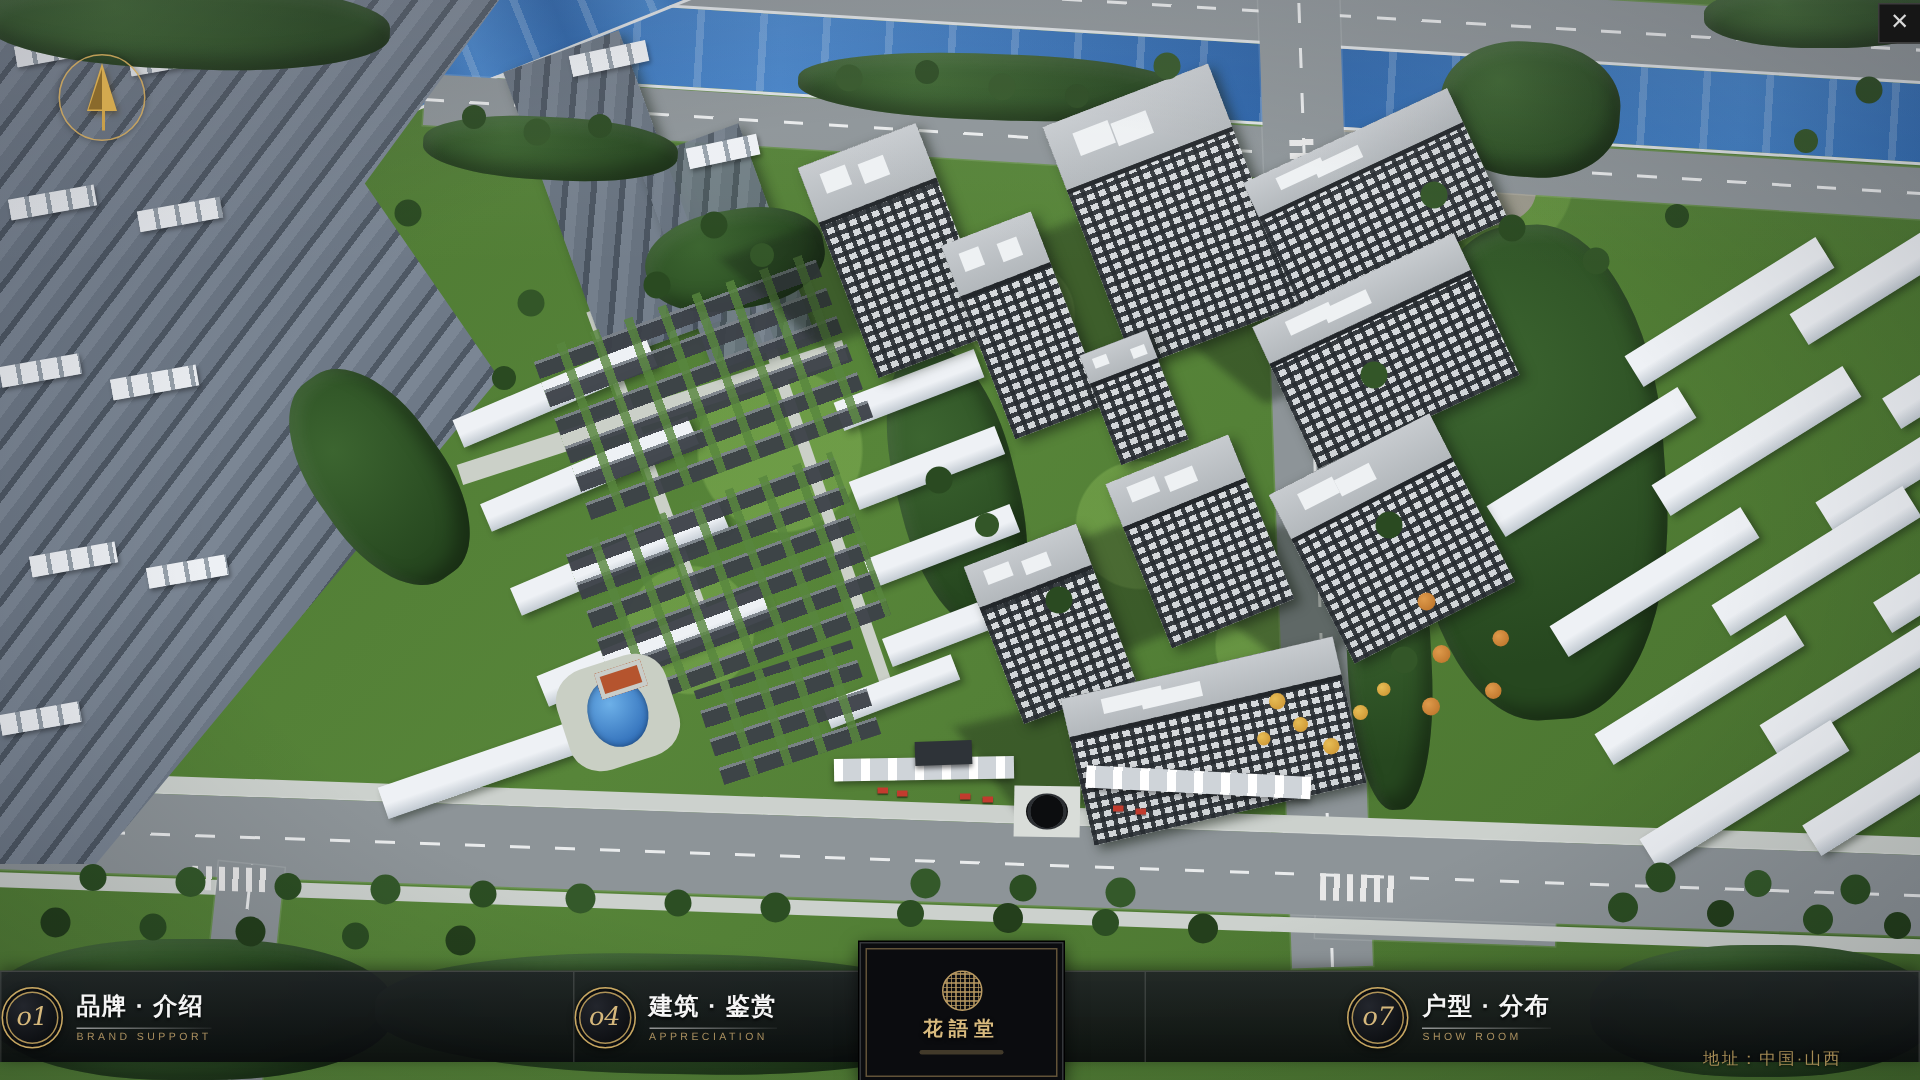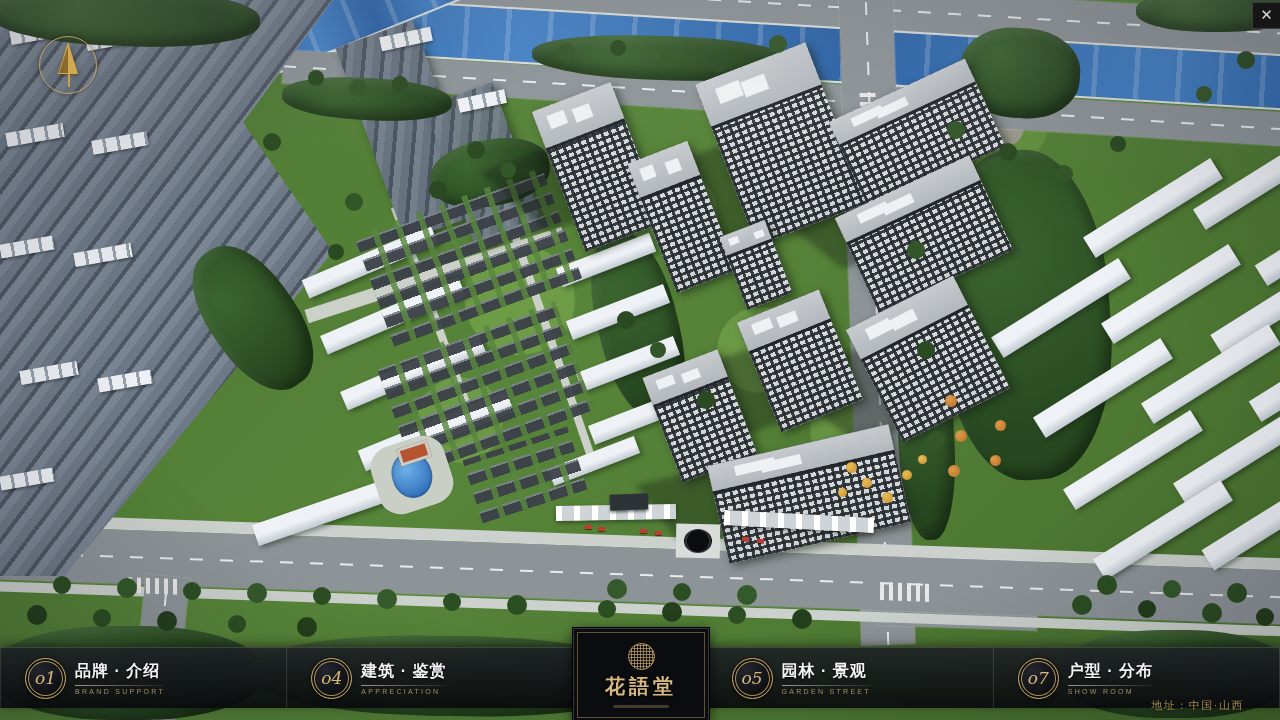--- a/index.html
+++ b/index.html
@@ -105,21 +105,21 @@
   #compass .tail{position:absolute;left:50%;top:38px;width:2px;height:13px;background:#caa04a;}
   
   #close-btn{left:1252px;top:2px;width:27px;height:25px;background:#161616;
     border:1px solid #3c3c3c;color:#d8d8d8;font-size:15px;line-height:23px;text-align:center;
     z-index:60;cursor:pointer;}
   
   #navbar{position:absolute;left:0;right:0;top:647px;height:60px;display:flex;z-index:30;
     background:linear-gradient(180deg,rgba(30,33,37,.9),rgba(8,10,12,.92));
     border-top:1px solid rgba(255,255,255,.22);box-shadow:0 -2px 10px rgba(0,0,0,.45);}
   .nav-item{flex:1;display:flex;align-items:center;justify-content:flex-start;
-    padding-left:24px;gap:9px;height:100%;cursor:pointer;
+    gap:9px;height:100%;cursor:pointer;
     border-right:1px solid rgba(255,255,255,.13);}
   .nav-item:first-child{border-left:1px solid rgba(255,255,255,.1);}
   .badge{width:39px;height:39px;border-radius:50%;flex:0 0 39px;
     display:flex;align-items:center;justify-content:center;
     border:1.5px solid #c9a862;
     background:radial-gradient(circle at 35% 30%,#23262d,#0b0d10 75%);
     box-shadow:inset 0 0 0 2px #0b0d10,inset 0 0 0 3px rgba(201,168,98,.85),0 1px 5px rgba(0,0,0,.6);
     color:#d6b87c;font-family:"DejaVu Serif",serif;font-style:italic;font-size:17px;}
   .txtcol{display:flex;flex-direction:column;align-items:flex-start;min-width:0;}
   .zh{font-size:16px;font-weight:bold;color:#f4f4f4;letter-spacing:1px;white-space:nowrap;
@@ -131,25 +131,25 @@
   
   #logo-box{position:absolute;left:573px;top:628px;width:134px;height:92px;z-index:35;
     background:#0b0c0f;border:1px solid #35373b;cursor:pointer;
     box-shadow:0 0 0 1px #000,0 3px 12px rgba(0,0,0,.7);
     display:flex;flex-direction:column;align-items:center;justify-content:center;}
   #logo-box::before{content:"";position:absolute;inset:3px;border:1px solid rgba(185,154,98,.5);pointer-events:none;}
   .seal{width:25px;height:25px;border-radius:50%;border:1px solid #b99a62;margin-bottom:3px;
     background-image:
       repeating-linear-gradient(0deg,transparent 0 2px,rgba(185,154,98,.75) 2px 3px),
       repeating-linear-gradient(90deg,transparent 0 2px,rgba(185,154,98,.75) 2px 3px);}
-  .logo-title{font-family:"DejaVu Serif",serif;font-weight:bold;font-size:20px;color:#d8ba7e;
+  .logo-title{font-family:"DejaVu Serif",serif;font-weight:bold;font-size:13px;color:#d8ba7e;
     letter-spacing:4px;text-shadow:0 1px 3px rgba(0,0,0,.8);}
   .logo-sub{width:56px;height:3px;margin-top:5px;border-radius:2px;background:rgba(185,154,98,.32);}
   
-  #address{position:absolute;right:36px;top:698px;z-index:45;color:#a68c55;font-size:11px;
+  #address{position:absolute;right:52px;top:698px;z-index:45;color:#a68c55;font-size:11px;
     letter-spacing:1.5px;text-shadow:0 1px 2px rgba(0,0,0,.7);}
 </style>
 </head>
 <body>
 
 <div id="stage">
 
   <div id="scene">
     <div class="s ground"></div>
     <div class="s lawns" style="left:0;top:0;width:1280px;height:720px"></div>
@@ -326,28 +326,20 @@
     <div class="nav-item">
       <span class="badge">o4</span>
       <span class="txtcol">
         <span class="zh">建筑 · 鉴赏</span>
         <span class="sep"></span>
         <span class="en">APPRECIATION</span>
       </span>
     </div>
     <div class="bar-gap"></div>
     <div class="nav-item">
-      <span class="badge">o5</span>
-      <span class="txtcol">
-        <span class="zh">园林 · 景观</span>
-        <span class="sep"></span>
-        <span class="en">GARDEN STREET</span>
-      </span>
-    </div>
-    <div class="nav-item">
       <span class="badge">o7</span>
       <span class="txtcol">
         <span class="zh">户型 · 分布</span>
         <span class="sep"></span>
         <span class="en">SHOW ROOM</span>
       </span>
     </div>
 
   </div>
 

